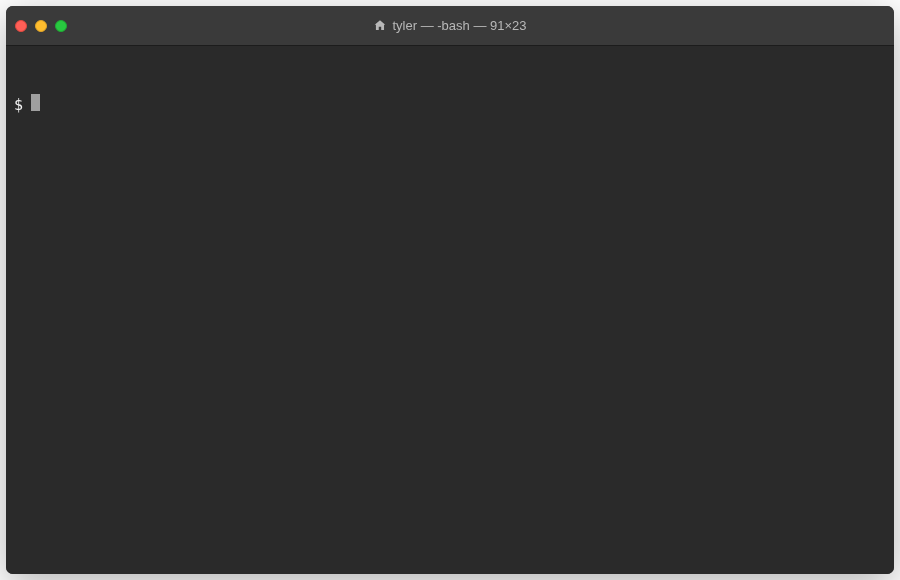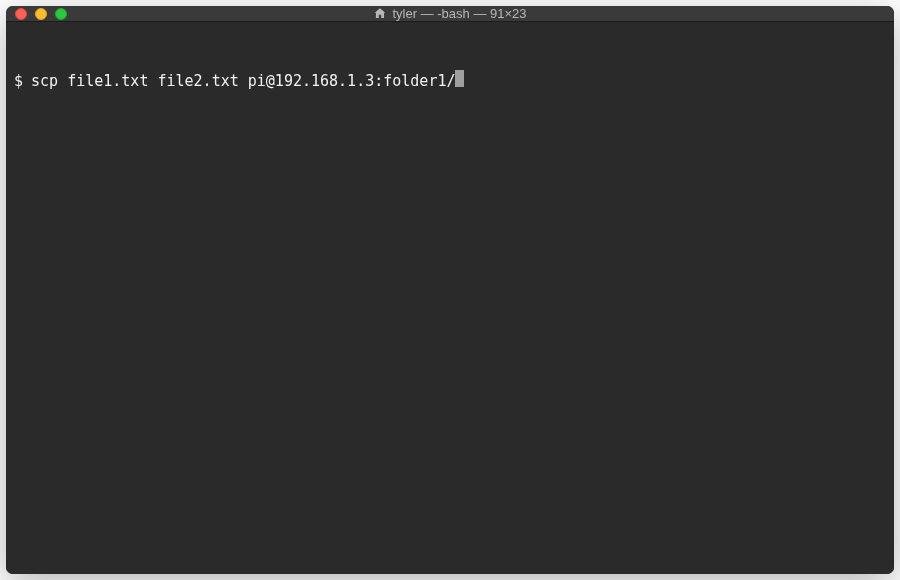--- a/index.html
+++ b/index.html
@@ -20,21 +20,21 @@
       width: 888px;
       height: 568px;
       background: #2a2a2a;
       border-radius: 7px;
       overflow: hidden;
       box-shadow: 0 10px 40px rgba(0,0,0,0.3);
       display: flex;
       flex-direction: column;
     }
     .titlebar {
-      height: 16px;
+      height: 40px;
       background: #3a3a3a;
       display: flex;
       align-items: center;
       padding: 0 9px;
       position: relative;
       border-bottom: 1px solid #1c1c1c;
     }
     .traffic-lights {
       display: flex;
       gap: 8px;
@@ -104,15 +104,15 @@
     <div class="title-content">
       <span class="home-icon">
         <svg viewBox="0 0 16 16" width="13" height="13" fill="#b8b8b8">
           <path d="M8 1.5 L1.5 7 L3 7 L3 13.5 L6.5 13.5 L6.5 9.5 L9.5 9.5 L9.5 13.5 L13 13.5 L13 7 L14.5 7 Z"></path>
         </svg>
       </span>
       <span>tyler — -bash — 91×23</span>
     </div>
   </div>
   <div class="terminal-body">
-    <div class="prompt-line"><span class="prompt-symbol">$</span><span>scp file1.txt file2.txt pi@192.168.1.3:folder1/</span><span class="cursor-block"></span></div>
+    <div class="prompt-line"><span class="prompt-symbol">$</span><span class="cursor-block"></span></div>
   </div>
 </div>
 
 </body></html>

